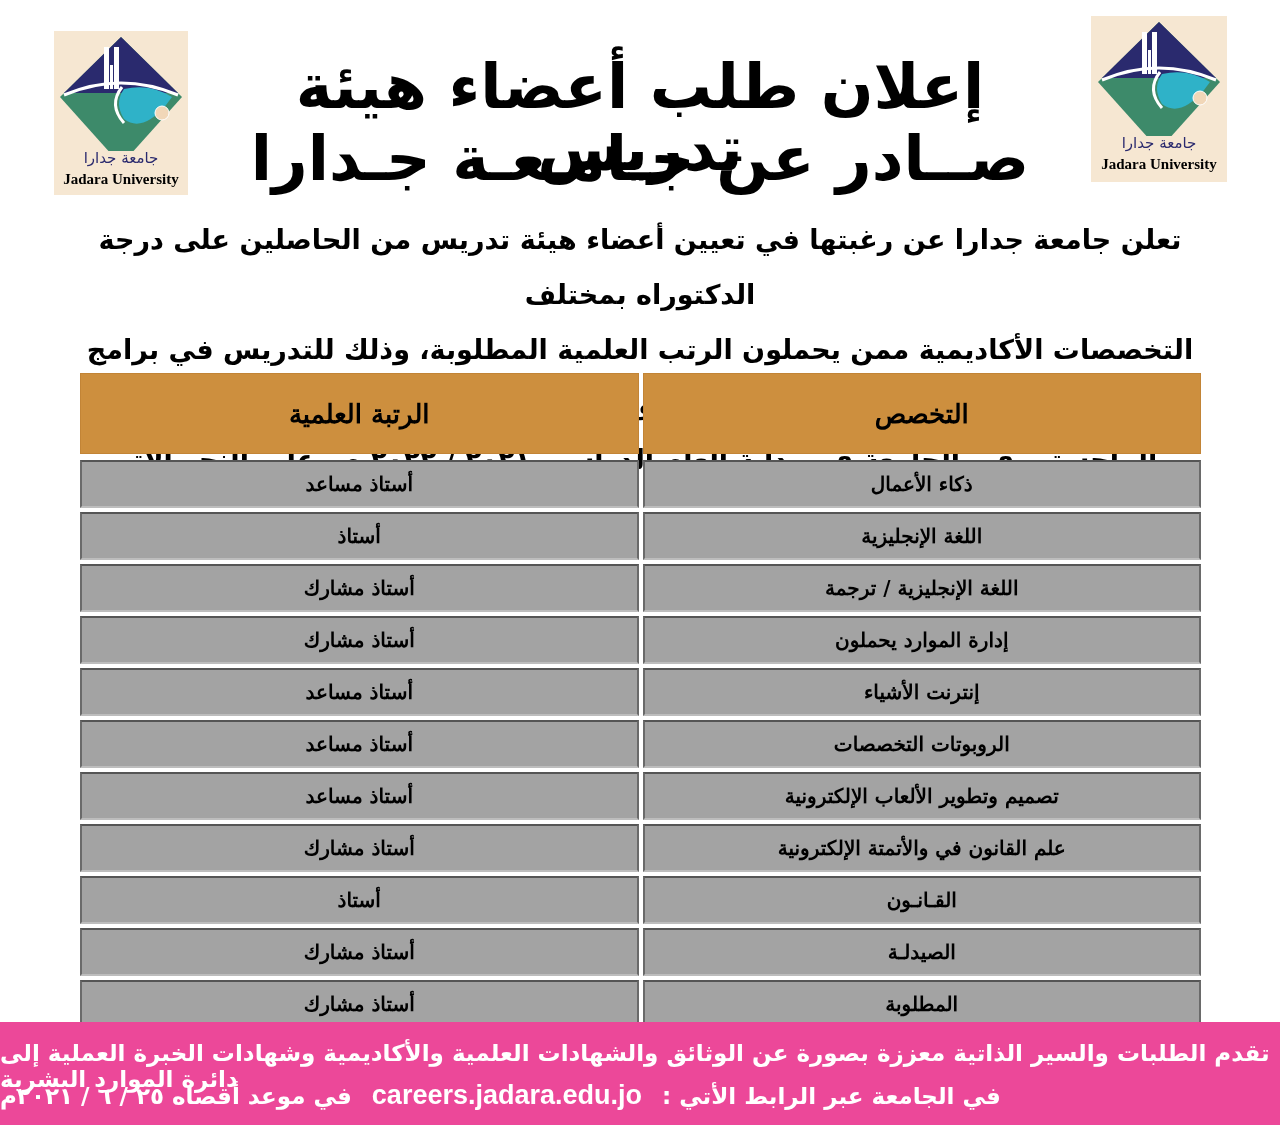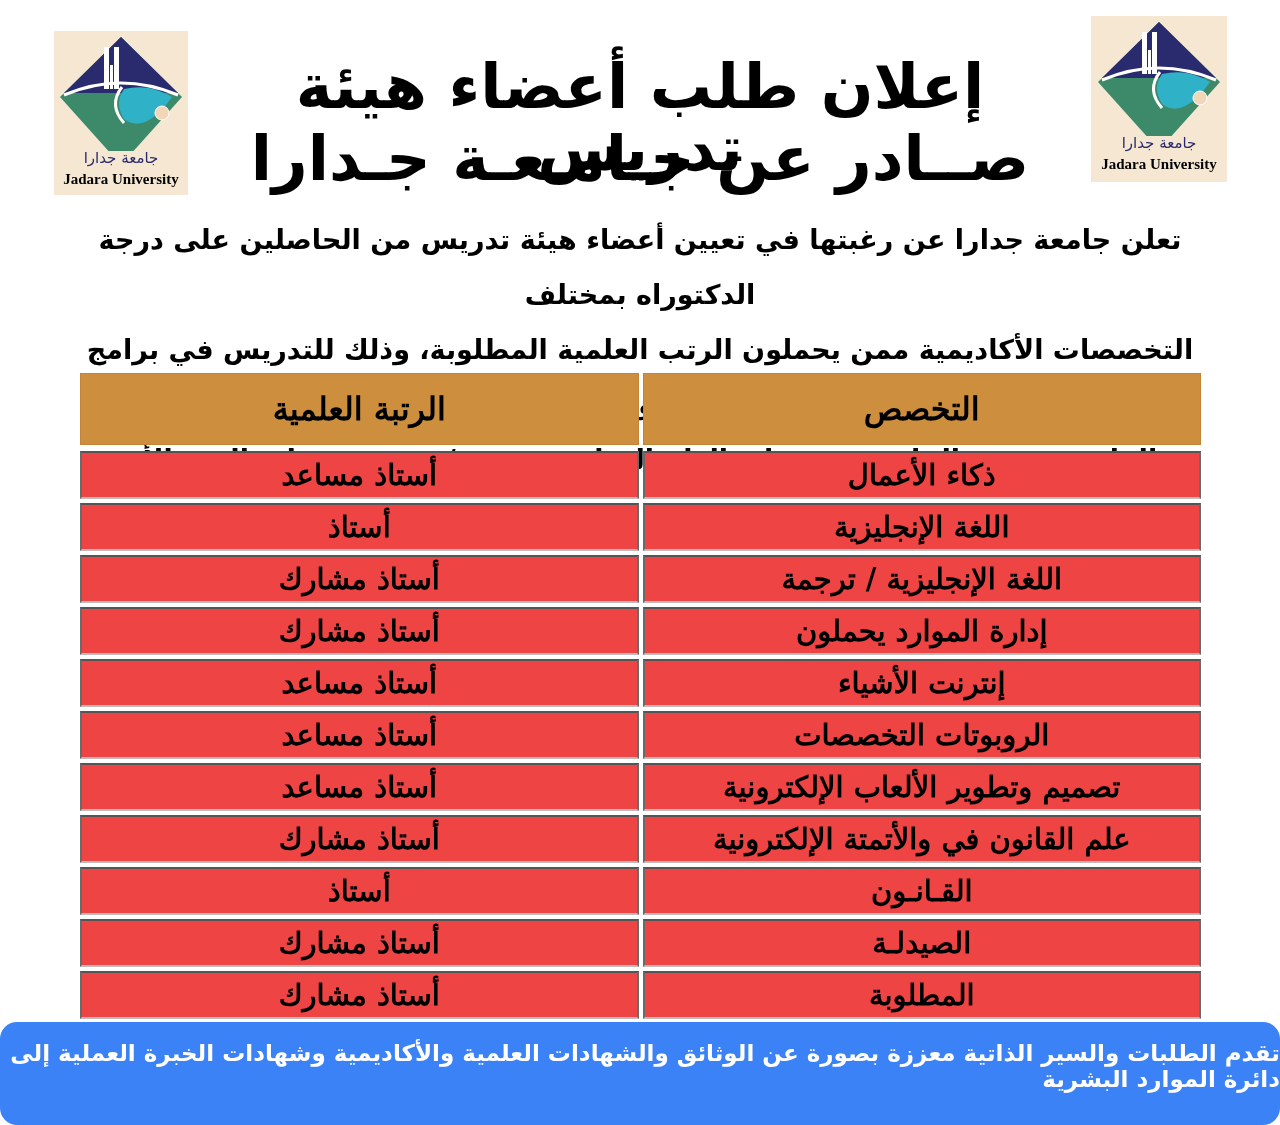--- a/index.html
+++ b/index.html
@@ -39,34 +39,33 @@
     .intro p { margin: 0; }
     .grid {
       position: absolute; left: 80px; top: 373px; width: 1121px;
       direction: rtl;
     }
     .row { display: flex; gap: 4px; margin-bottom: 4px; }
     .cell {
       flex: 1; box-sizing: border-box; height: 48px;
       border: 2px solid #6a6a6a; border-top-color: #555; border-bottom-color: #bdbdbd;
       display: flex; align-items: center; justify-content: center;
-      font-family: "DejaVu Serif", serif; font-weight: bold; font-size: 29px;
-      background: #ef4444;
+      font-family: "DejaVu Serif", serif; font-weight: bold; font-size: 20px;
+      background: #a3a3a3;
     }
     .head .cell {
-      height: 72px; background: #cd8f3e; border: 1px solid #c28436;
-      font-size: 32px;
+      height: 81px; background: #cd8f3e; border: 1px solid #c28436;
+      font-size: 26px;
     }
     .head { margin-bottom: 6px; }
     .footer {
       position: absolute; left: 0; top: 1022px; width: 1280px; height: 103px;
-      background: #3b82f6;
-      color: #ffffff; direction: rtl; text-align: right; font-weight: bold;
+      background: #ec4899;
+      color: #ffffff; direction: rtl; text-align: left; font-weight: bold;
       font-family: "DejaVu Sans", sans-serif;
-      border-radius: 17px;
     }
     .footer-line1 { position: absolute; top: 18px; left: 0; right: 0; font-size: 23px; }
     .footer-line2 { position: absolute; top: 58px; left: 0; right: 0; font-size: 23px; }
     .footer-url {
       direction: ltr; unicode-bidi: isolate; font-family: "Liberation Sans", sans-serif;
       font-size: 27px; margin: 0 12px;
     }
   </style>
 </head>
 <body>
@@ -158,13 +157,18 @@
     <div class="cell">أستاذ مشارك</div>
   </div>
   <div class="row">
     <div class="cell">المطلوبة</div>
     <div class="cell">أستاذ مشارك</div>
   </div>
 </div>
 
 <div class="footer">
   <div class="footer-line1">تقدم الطلبات والسير الذاتية معززة بصورة عن الوثائق والشهادات العلمية والأكاديمية وشهادات الخبرة العملية إلى دائرة الموارد البشرية</div>
+  <div class="footer-line2">
+    <span>في الجامعة عبر الرابط الأتي :</span>
+    <span class="footer-url">careers.jadara.edu.jo</span>
+    <span>في موعد أقصاه ٢٥ / ٦ / ٢٠٢١م</span>
+  </div>
 </div>
 
 </body></html>

